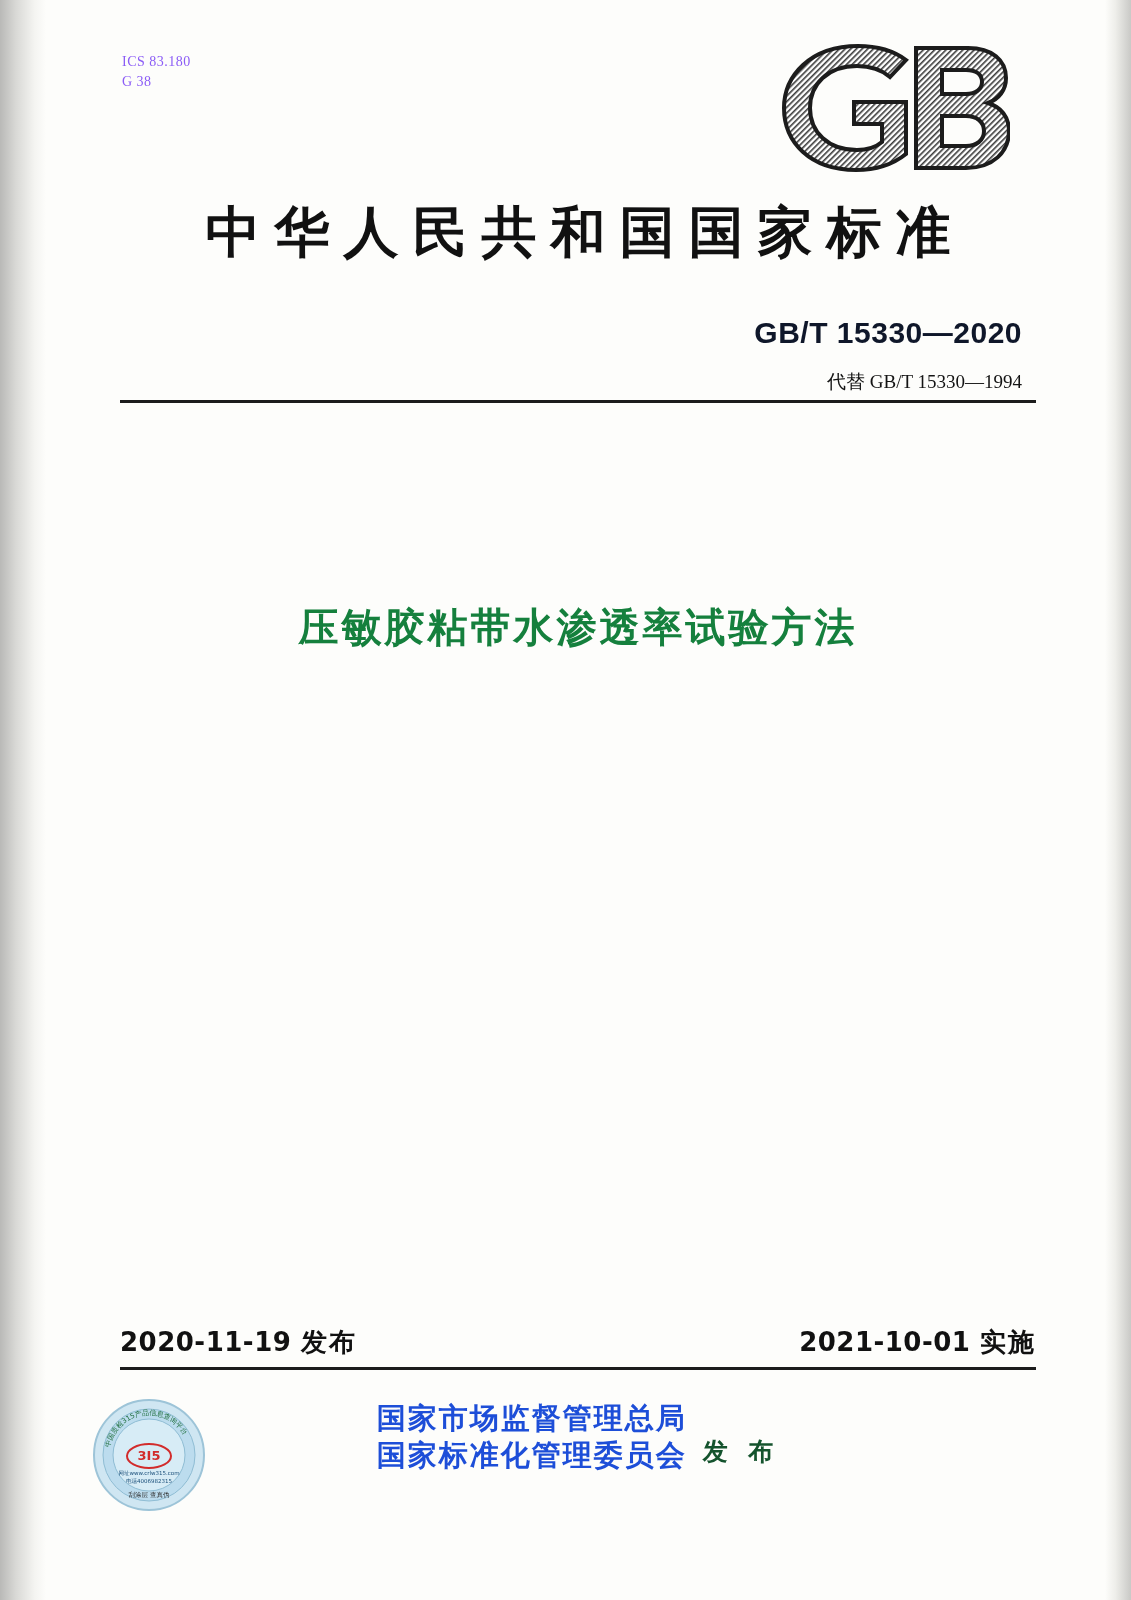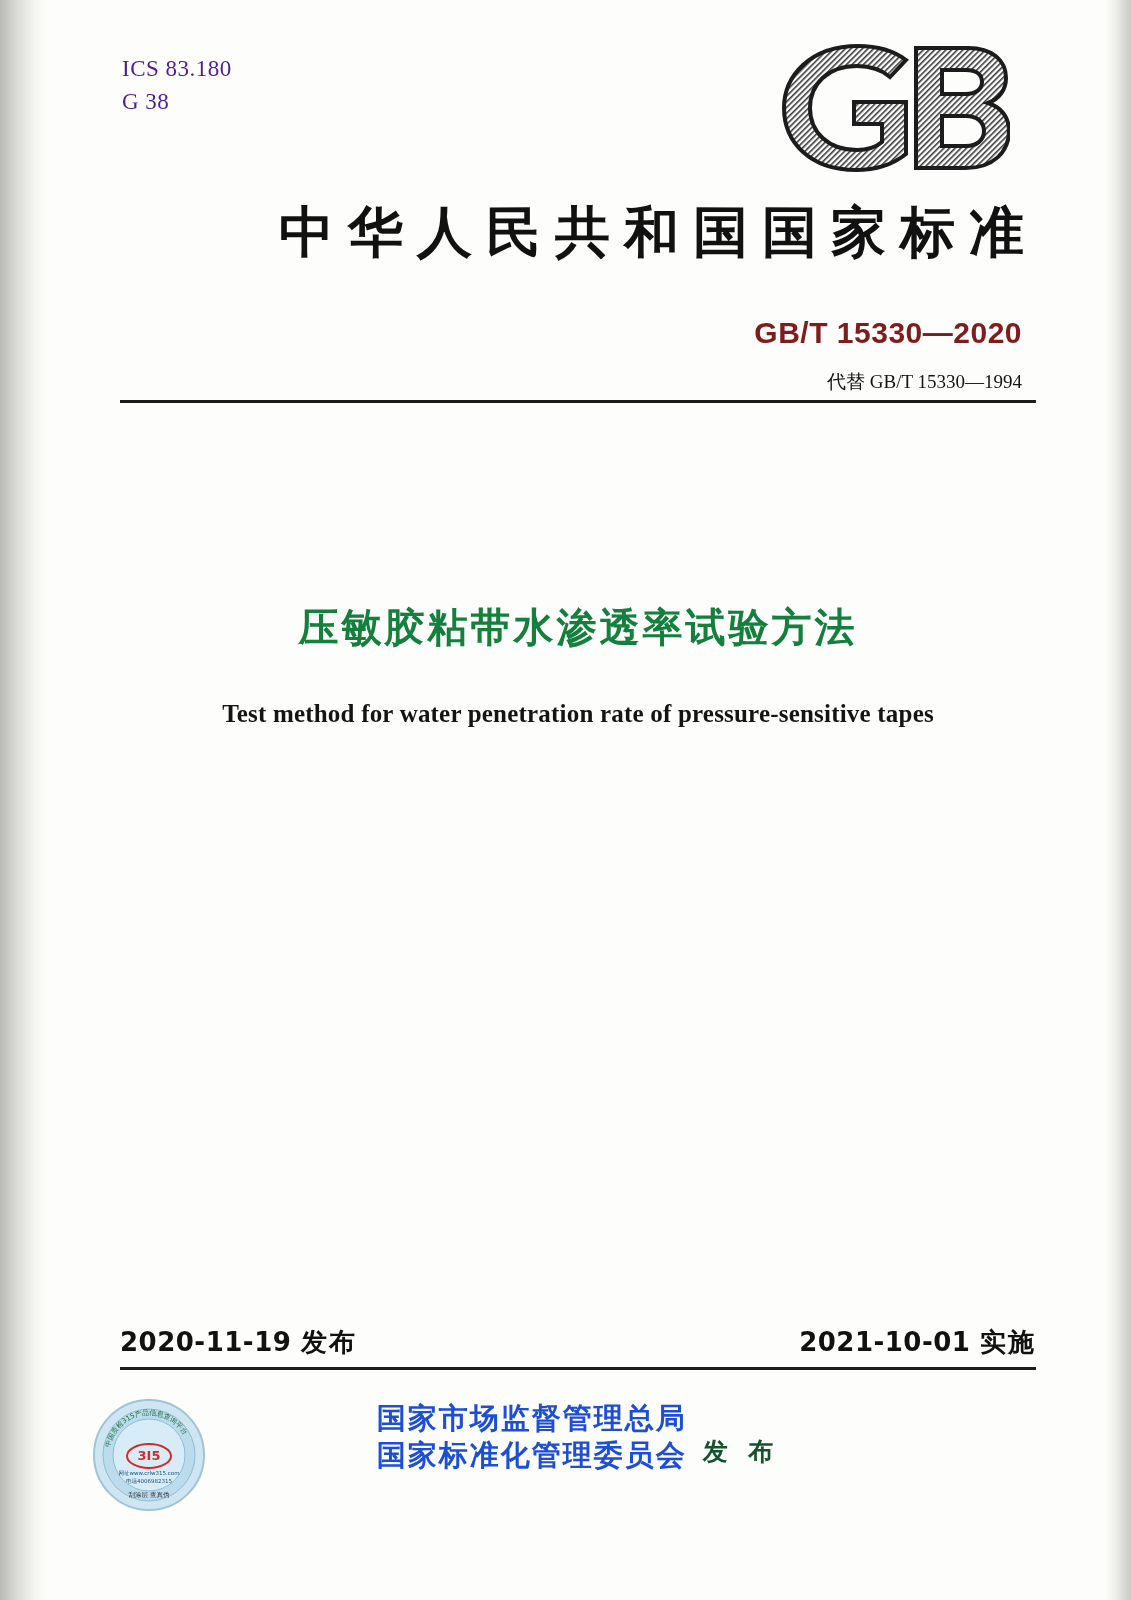--- a/index.html
+++ b/index.html
@@ -41,43 +41,43 @@
     width: 920px;
     height: 100%;
   }
 
   
   .ics-block {
     position: absolute;
     top: 52px;
     left: 4px;
     font-family: "Liberation Serif", serif;
-    font-size: 23px;
+    font-size: 14px;
     line-height: 1.45;
     letter-spacing: 0.5px;
-    color: #4c1d95;
+    color: #8b5cf6;
   }
   .ics-block div { white-space: nowrap; }
 
   
   .gb-logo {
     position: absolute;
     top: 38px;
     right: 28px;
     width: 240px;
     height: 140px;
   }
 
   
   .cn-standard-title {
     position: absolute;
     top: 196px;
     left: 0;
     width: 920px;
-    text-align: right;
+    text-align: center;
     font-family: "DejaVu Sans", sans-serif;
     font-weight: bold;
     font-size: 55px;
     letter-spacing: 14px;
     text-indent: 14px;
     color: #111;
     white-space: nowrap;
   }
 
   
@@ -85,21 +85,21 @@
     position: absolute;
     top: 316px;
     right: 16px;
     text-align: right;
   }
   .std-number .num {
     font-family: "Liberation Sans", sans-serif;
     font-weight: bold;
     font-size: 30px;
     letter-spacing: 0.5px;
-    color: #7f1d1d;
+    color: #0f172a;
   }
   .std-number .replaces {
     margin-top: 19px;
     font-family: "Liberation Serif", serif;
     font-size: 19px;
     color: #141414;
   }
 
   .rule {
     position: absolute;
@@ -233,21 +233,20 @@
     <div class="cn-standard-title">中华人民共和国国家标准</div>
 
     <div class="std-number">
       <div class="num">GB/T  15330—2020</div>
       <div class="replaces">代替 GB/T 15330—1994</div>
     </div>
 
     <div class="rule"></div>
 
     <div class="doc-title-cn">压敏胶粘带水渗透率试验方法</div>
-    <div class="doc-title-en">Test method for water penetration rate of pressure-sensitive tapes</div>
 
     <div class="dates">
       <div class="issue-date">
         <span>2020-11-19</span>
         <span class="cn">发布</span>
       </div>
       <div class="impl-date">
         <span>2021-10-01</span>
         <span class="cn">实施</span>
       </div>

